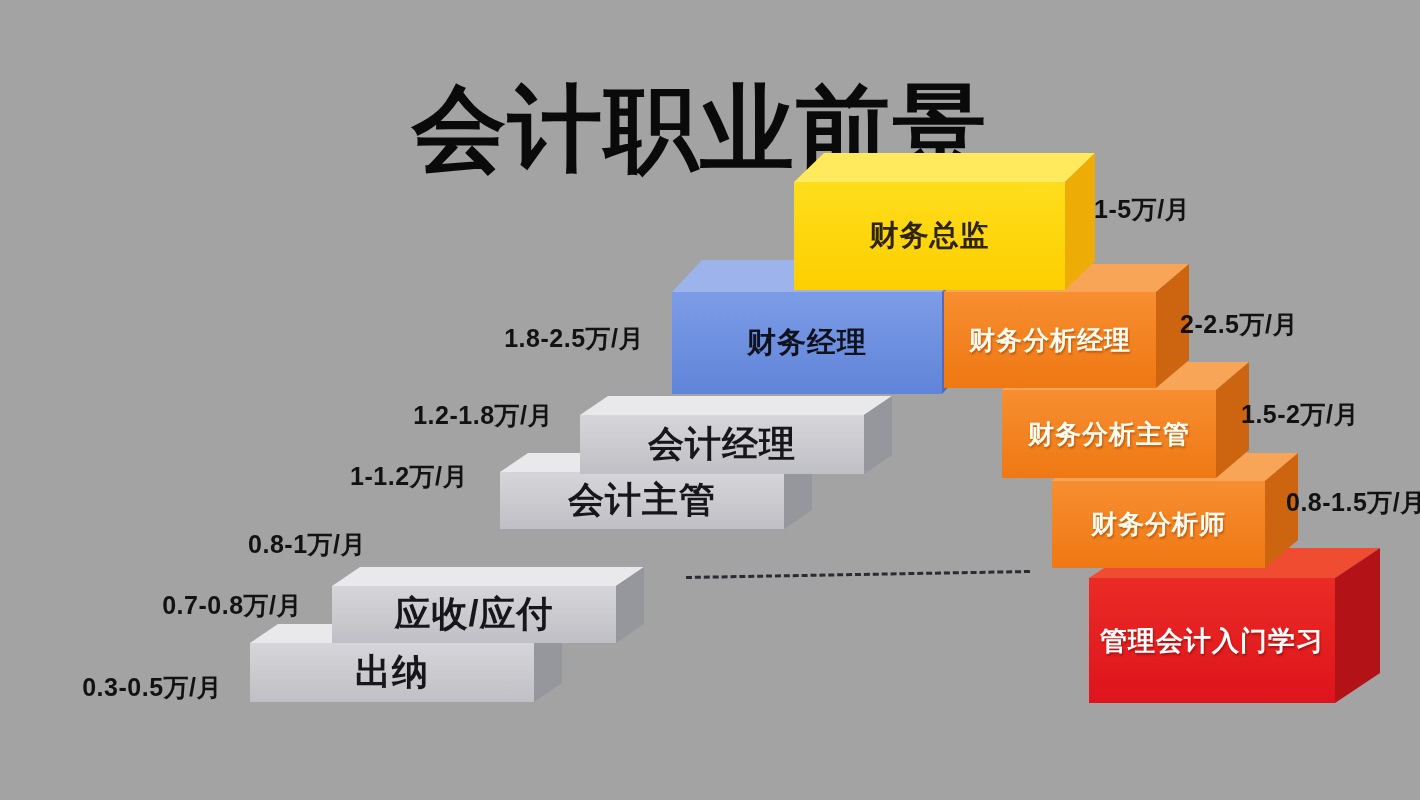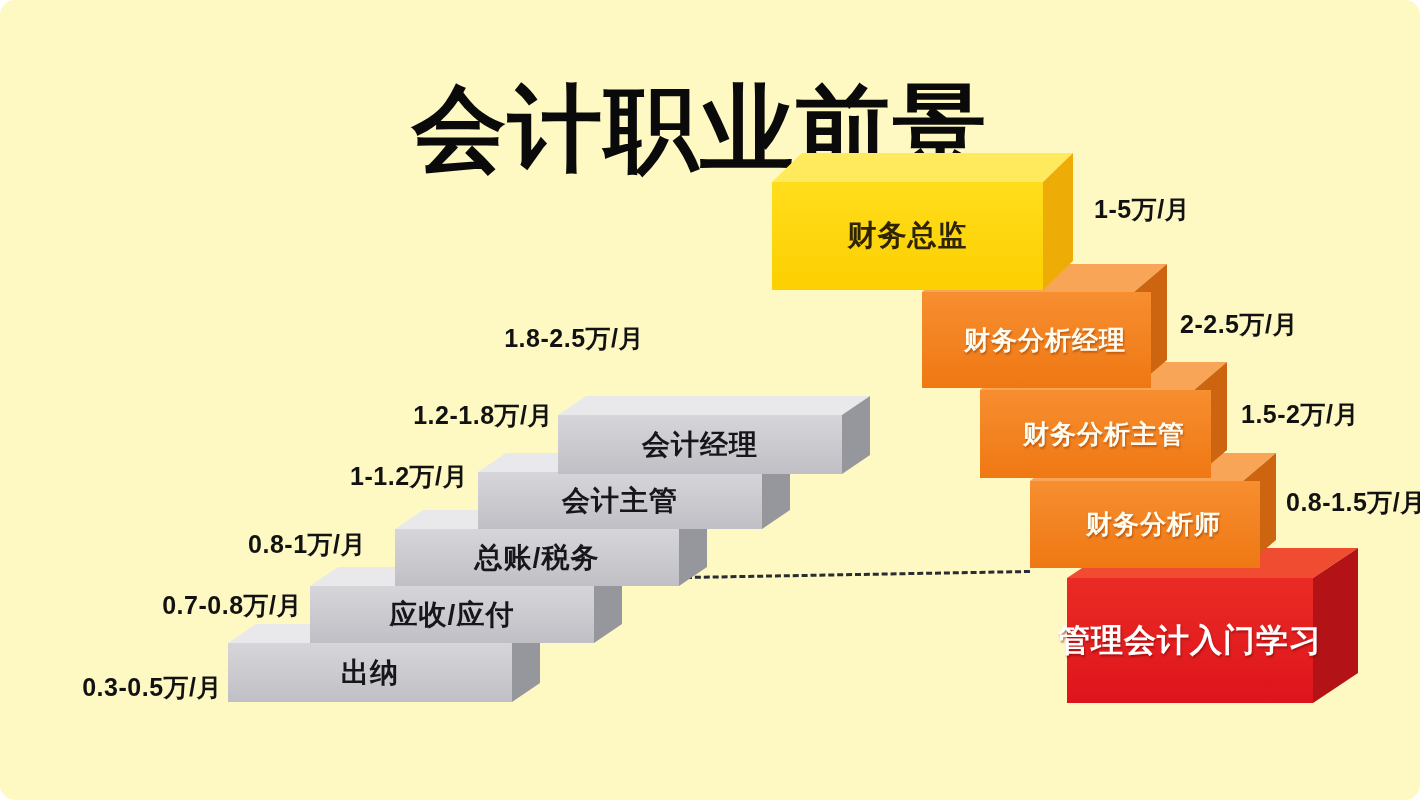--- a/index.html
+++ b/index.html
@@ -1,70 +1,69 @@
 <!DOCTYPE html>
 <html><head>
 <meta charset="utf-8">
 <style>
   html,body{margin:0;padding:0;background:#ffffff;}
   .stage{
-    position:relative;width:1420px;height:800px;overflow:hidden;background:#fef9c3;
+    position:relative;width:1420px;height:800px;overflow:hidden;background:#a3a3a3;
     font-family:"Liberation Sans","DejaVu Sans",sans-serif;
-    border-radius:15px;
   }
   .title{
     position:absolute;top:12px;left:0;width:1400px;text-align:center;
     font-size:94px;font-weight:900;color:#0a0a0a;letter-spacing:2px;line-height:1.15;
   }
   
   .box{
     position:absolute;
     --dx:28px;--dy:19px;
     left:var(--x);top:calc(var(--y) - var(--dy));
     width:calc(var(--w) + var(--dx));height:calc(var(--h) + var(--dy));
   }
-  .face{position:absolute;}
+  .face{position:absolute;margin-left:22px;}
   .front{
     left:0;top:var(--dy);width:var(--w);height:var(--h);
     display:flex;align-items:center;justify-content:center;
   }
   .topf{
     left:0;top:0;width:calc(var(--w) + var(--dx));height:var(--dy);
     clip-path:polygon(var(--dx) 0,100% 0,calc(100% - var(--dx)) 100%,0 100%);
   }
   .sidef{
     left:var(--w);top:0;width:var(--dx);height:calc(var(--h) + var(--dy));
     clip-path:polygon(0 var(--dy),100% 0,100% calc(100% - var(--dy)),0 100%);
   }
   .box-label{font-weight:800;letter-spacing:1px;white-space:nowrap;}
 
   .gray  .front{background:linear-gradient(#d6d6da,#bfbfc5);}
   .gray  .topf {background:#e9e9ec;}
   .gray  .sidef{background:#96969d;}
-  .gray  .box-label{color:#16161b;font-size:28px;}
+  .gray  .box-label{color:#16161b;font-size:36px;}
 
   .blue  .front{background:linear-gradient(#7d9ce6,#6084d9);}
   .blue  .topf {background:#9cb3ec;}
   .blue  .sidef{background:#4d6dbb;}
   .blue  .box-label{color:#10131f;font-size:29px;}
 
   .yellow .front{background:linear-gradient(#ffdd1c,#fccf00);}
   .yellow .topf {background:#ffe95c;}
   .yellow .sidef{background:#eead06;}
   .yellow .box-label{color:#2f2400;font-size:29px;}
 
-  .orange .front{background:linear-gradient(#f78e30,#ef7813);padding-left:17px;}
+  .orange .front{background:linear-gradient(#f78e30,#ef7813);}
   .orange .topf {background:#f8a558;}
   .orange .sidef{background:#cd6510;}
   .orange .box-label{color:#fffdf2;font-size:26px;text-shadow:1px 2px 2px rgba(150,60,0,.55);}
 
   .red   .front{background:linear-gradient(#ea2b25,#de141c);}
   .red   .topf {background:#ef4c31;}
   .red   .sidef{background:#b31317;}
-  .red   .box-label{color:#ffffff;font-size:32px;text-shadow:1px 2px 2px rgba(120,0,0,.5);}
+  .red   .box-label{color:#ffffff;font-size:27px;text-shadow:1px 2px 2px rgba(120,0,0,.5);}
 
   
   .salary{
     position:absolute;font-size:25px;font-weight:700;color:#121212;
     white-space:nowrap;letter-spacing:0.5px;
   }
   .salary.left{width:210px;text-align:right;}
 
   
   .dash{
@@ -91,44 +90,44 @@
   </div>
 
   <div class="box gray" style="--x:310px;--y:586px;--w:284px;--h:57px">
     <div class="face topf"></div>
     <div class="face sidef"></div>
     <div class="face front">
       <span class="box-label">应收/应付</span>
     </div>
   </div>
 
-  <div class="box gray" style="--x:395px;--y:529px;--w:284px;--h:57px">
-    <div class="face topf"></div>
-    <div class="face sidef"></div>
-    <div class="face front">
-      <span class="box-label">总账/税务</span>
-    </div>
-  </div>
 
   <div class="box gray" style="--x:478px;--y:472px;--w:284px;--h:57px">
     <div class="face topf"></div>
     <div class="face sidef"></div>
     <div class="face front">
       <span class="box-label">会计主管</span>
     </div>
   </div>
 
   <div class="box gray" style="--x:558px;--y:415px;--w:284px;--h:59px">
     <div class="face topf"></div>
     <div class="face sidef"></div>
     <div class="face front">
       <span class="box-label">会计经理</span>
     </div>
   </div>
 
+  <div class="box blue" style="--x:650px;--y:292px;--w:270px;--h:102px;--dx:30px;--dy:32px">
+    <div class="face topf"></div>
+    <div class="face sidef"></div>
+    <div class="face front">
+      <span class="box-label">财务经理</span>
+    </div>
+  </div>
 
   <div class="box red" style="--x:1067px;--y:578px;--w:246px;--h:125px;--dx:45px;--dy:30px">
     <div class="face topf"></div>
     <div class="face sidef"></div>
     <div class="face front">
       <span class="box-label">管理会计入门学习</span>
     </div>
   </div>
 
   <div class="box orange" style="--x:1030px;--y:481px;--w:213px;--h:87px;--dx:33px;--dy:28px">

